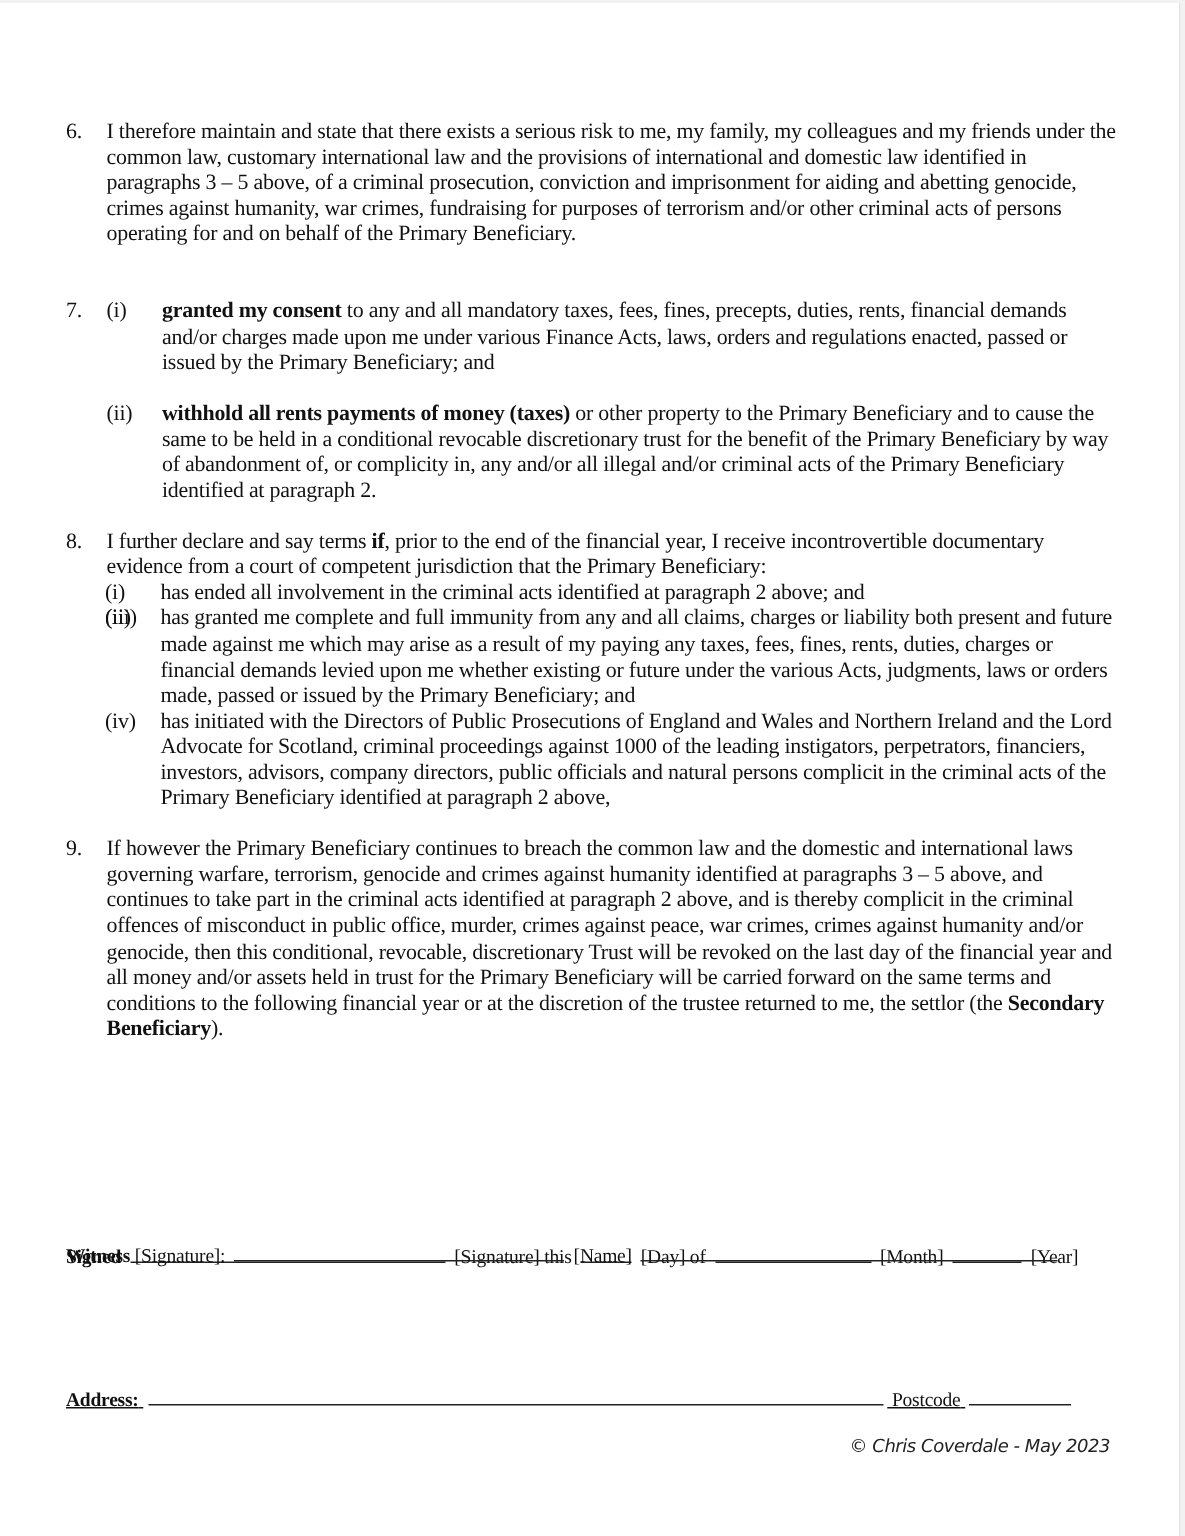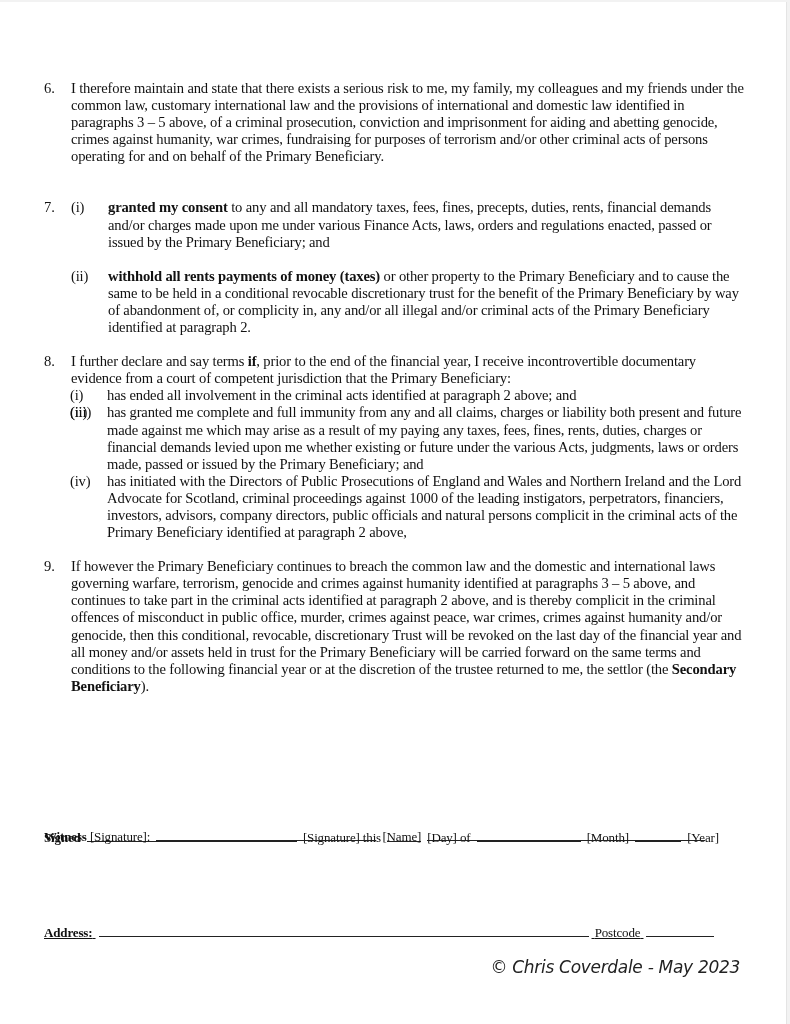--- a/index.html
+++ b/index.html
@@ -74,21 +74,21 @@
       height: 13px;
       vertical-align: baseline;
       margin: 0 3px;
     }
     .footer-credit {
       position: absolute;
       right: 46px;
       top: 955px;
       font-family: "DejaVu Sans", "Liberation Sans", sans-serif;
       font-style: italic;
-      font-size: 17px;
+      font-size: 12px;
       color: #222;
       letter-spacing: -0.3px;
     }
   </style>
 </head>
 <body>
 
 <div class="page">
 
   <div class="doc">

